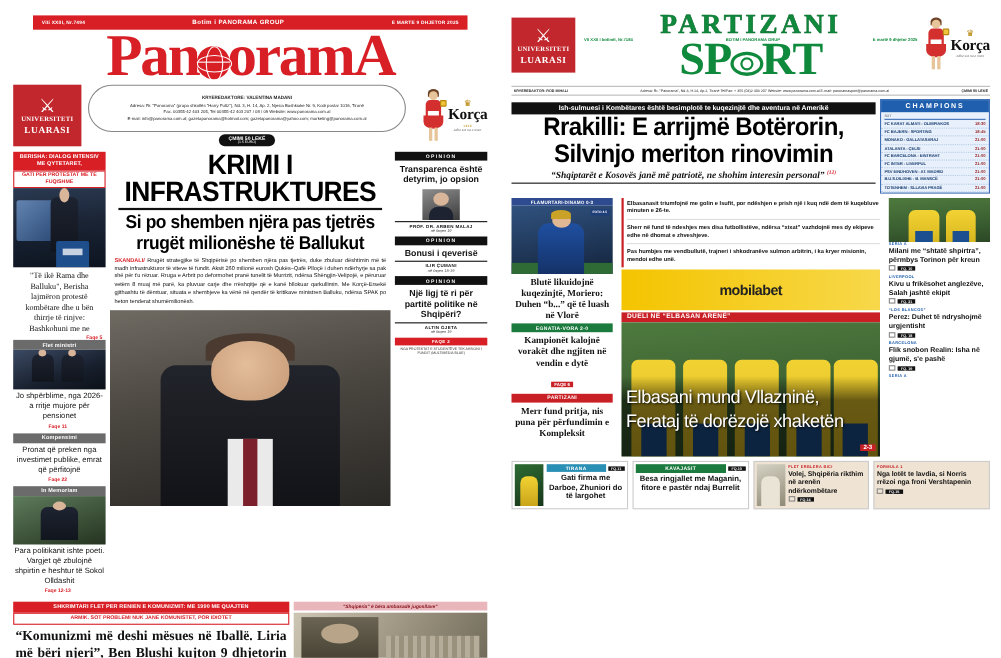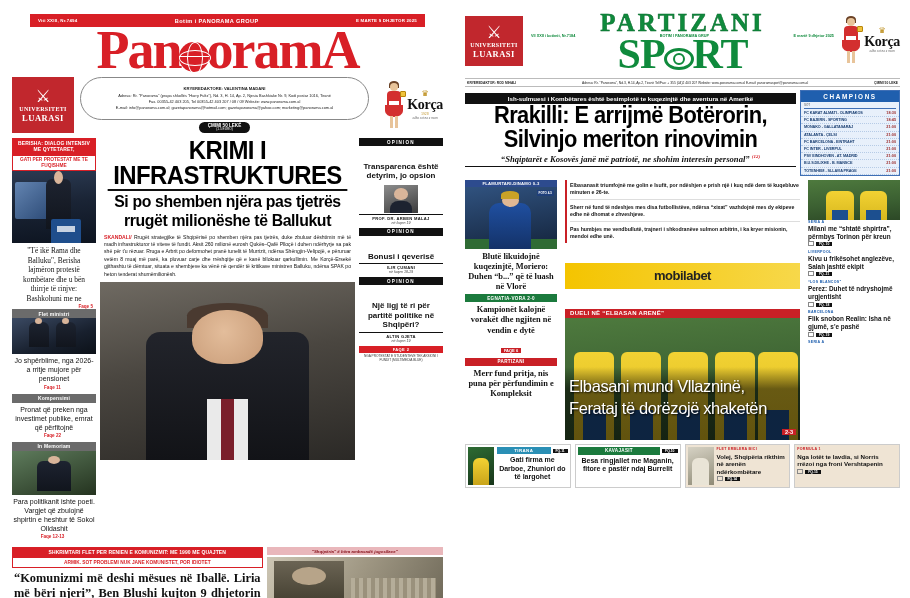--- a/index.html
+++ b/index.html
@@ -192,21 +192,21 @@
     background:#7a1f2b;
   }
 
   .op-box { margin-bottom: 3px; }
   .op-head {
     background:#111; color:#fff; text-align:center; font-size:4.6px;
     font-weight:bold; letter-spacing:1.2px; padding:1.5px 0;
   }
   .op-title {
     font-family:"Liberation Sans", sans-serif; font-weight:bold;
-    text-align:center; font-size:8px; line-height:1.18; padding:16px 1px 2px 1px; color:#111;
+    text-align:center; font-size:8px; line-height:1.18; padding:3px 1px 2px 1px; color:#111;
   }
   .op-author {
     text-align:center; font-size:4.1px; font-weight:bold; letter-spacing:.3px;
     border-top:1px solid #111; padding-top:1px; color:#111;
   }
   .op-pg { text-align:center; font-size:3.6px; font-style:italic; color:#444; }
   .op-photo {
     width: 34px; height: 28px; margin: 2px auto 1px auto;
     background: linear-gradient(160deg,#8d8d8d,#3b3b3b);
     position:relative; overflow:hidden;
@@ -434,24 +434,24 @@
   .strip-body { flex:1; }
   .strip-txt {
     font-family:"Liberation Sans", sans-serif; font-weight:bold;
     font-size:7px; line-height:1.2; text-align:center; color:#111; padding-top:2px;
   }
   .strip-txt.left { text-align:left; font-size:6.2px; }
   .strip-head { display:flex; align-items:center; gap:2px; }
   .strip-head .lbl { flex:1; }
   .tan { background:#efe4d4; }
   .mob-ad {
-    width:100%; height:26px; background:linear-gradient(90deg,#f4c400,#f7d84a);
+    width:100%; height:37px; background:linear-gradient(90deg,#f4c400,#f7d84a);
     display:flex; align-items:center; justify-content:center;
     font-family:"Liberation Sans", sans-serif; font-weight:bold;
-    font-size:13px; color:#222; letter-spacing:-.5px; margin:20px 0;
+    font-size:13px; color:#222; letter-spacing:-.5px; margin:2px 0;
   }
 </style>
 </head>
 <body>
 
 <div class="spread">
 
   <div class="page page-left">
 
     <div class="pan-topbar">

